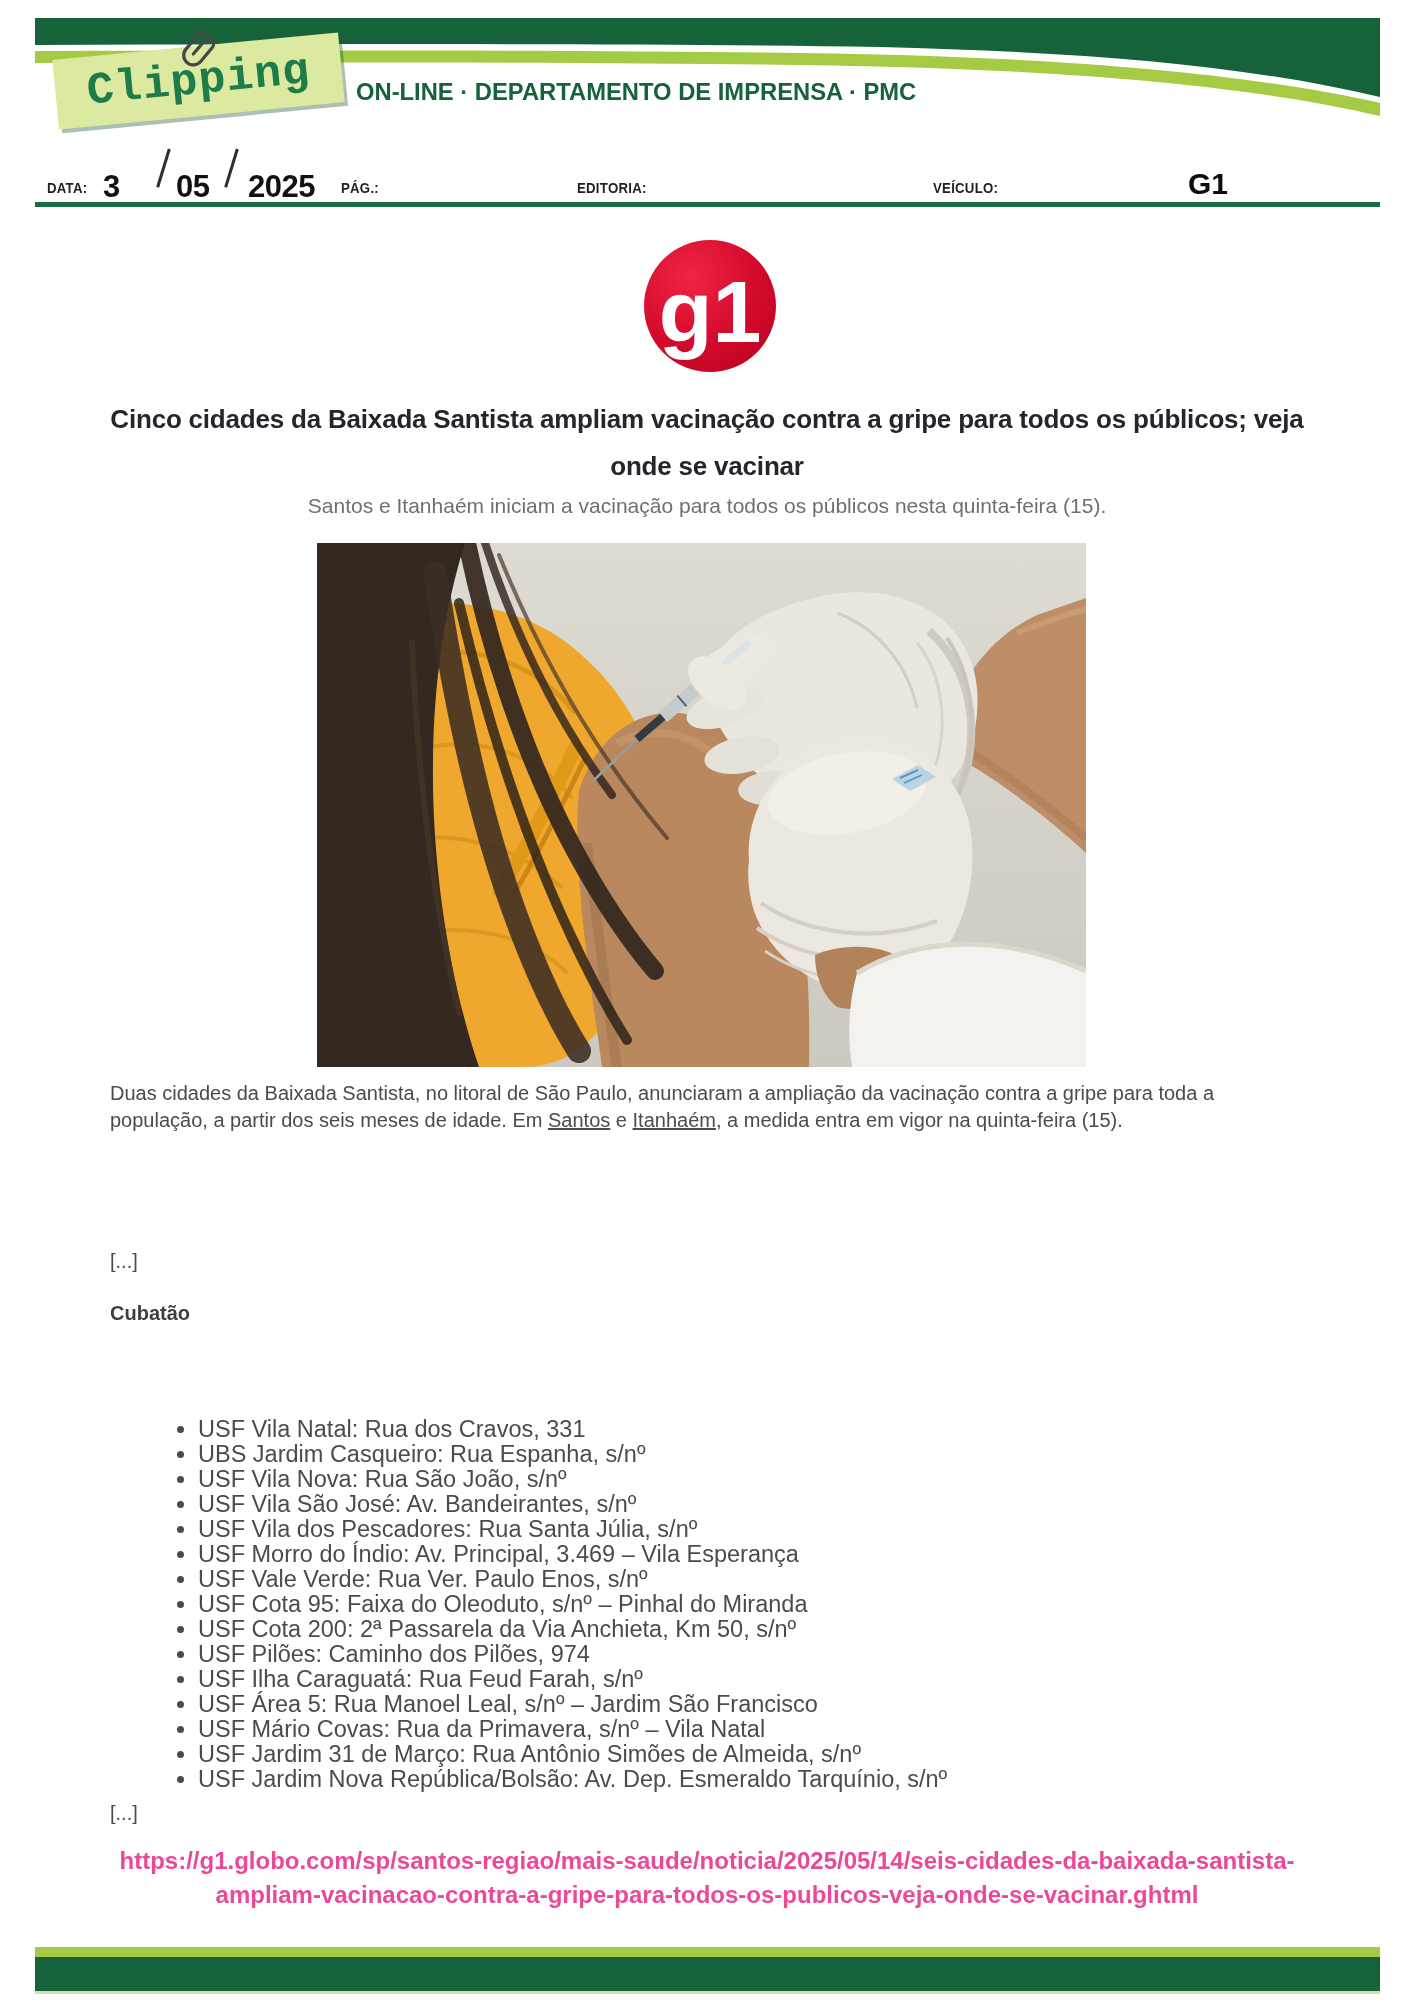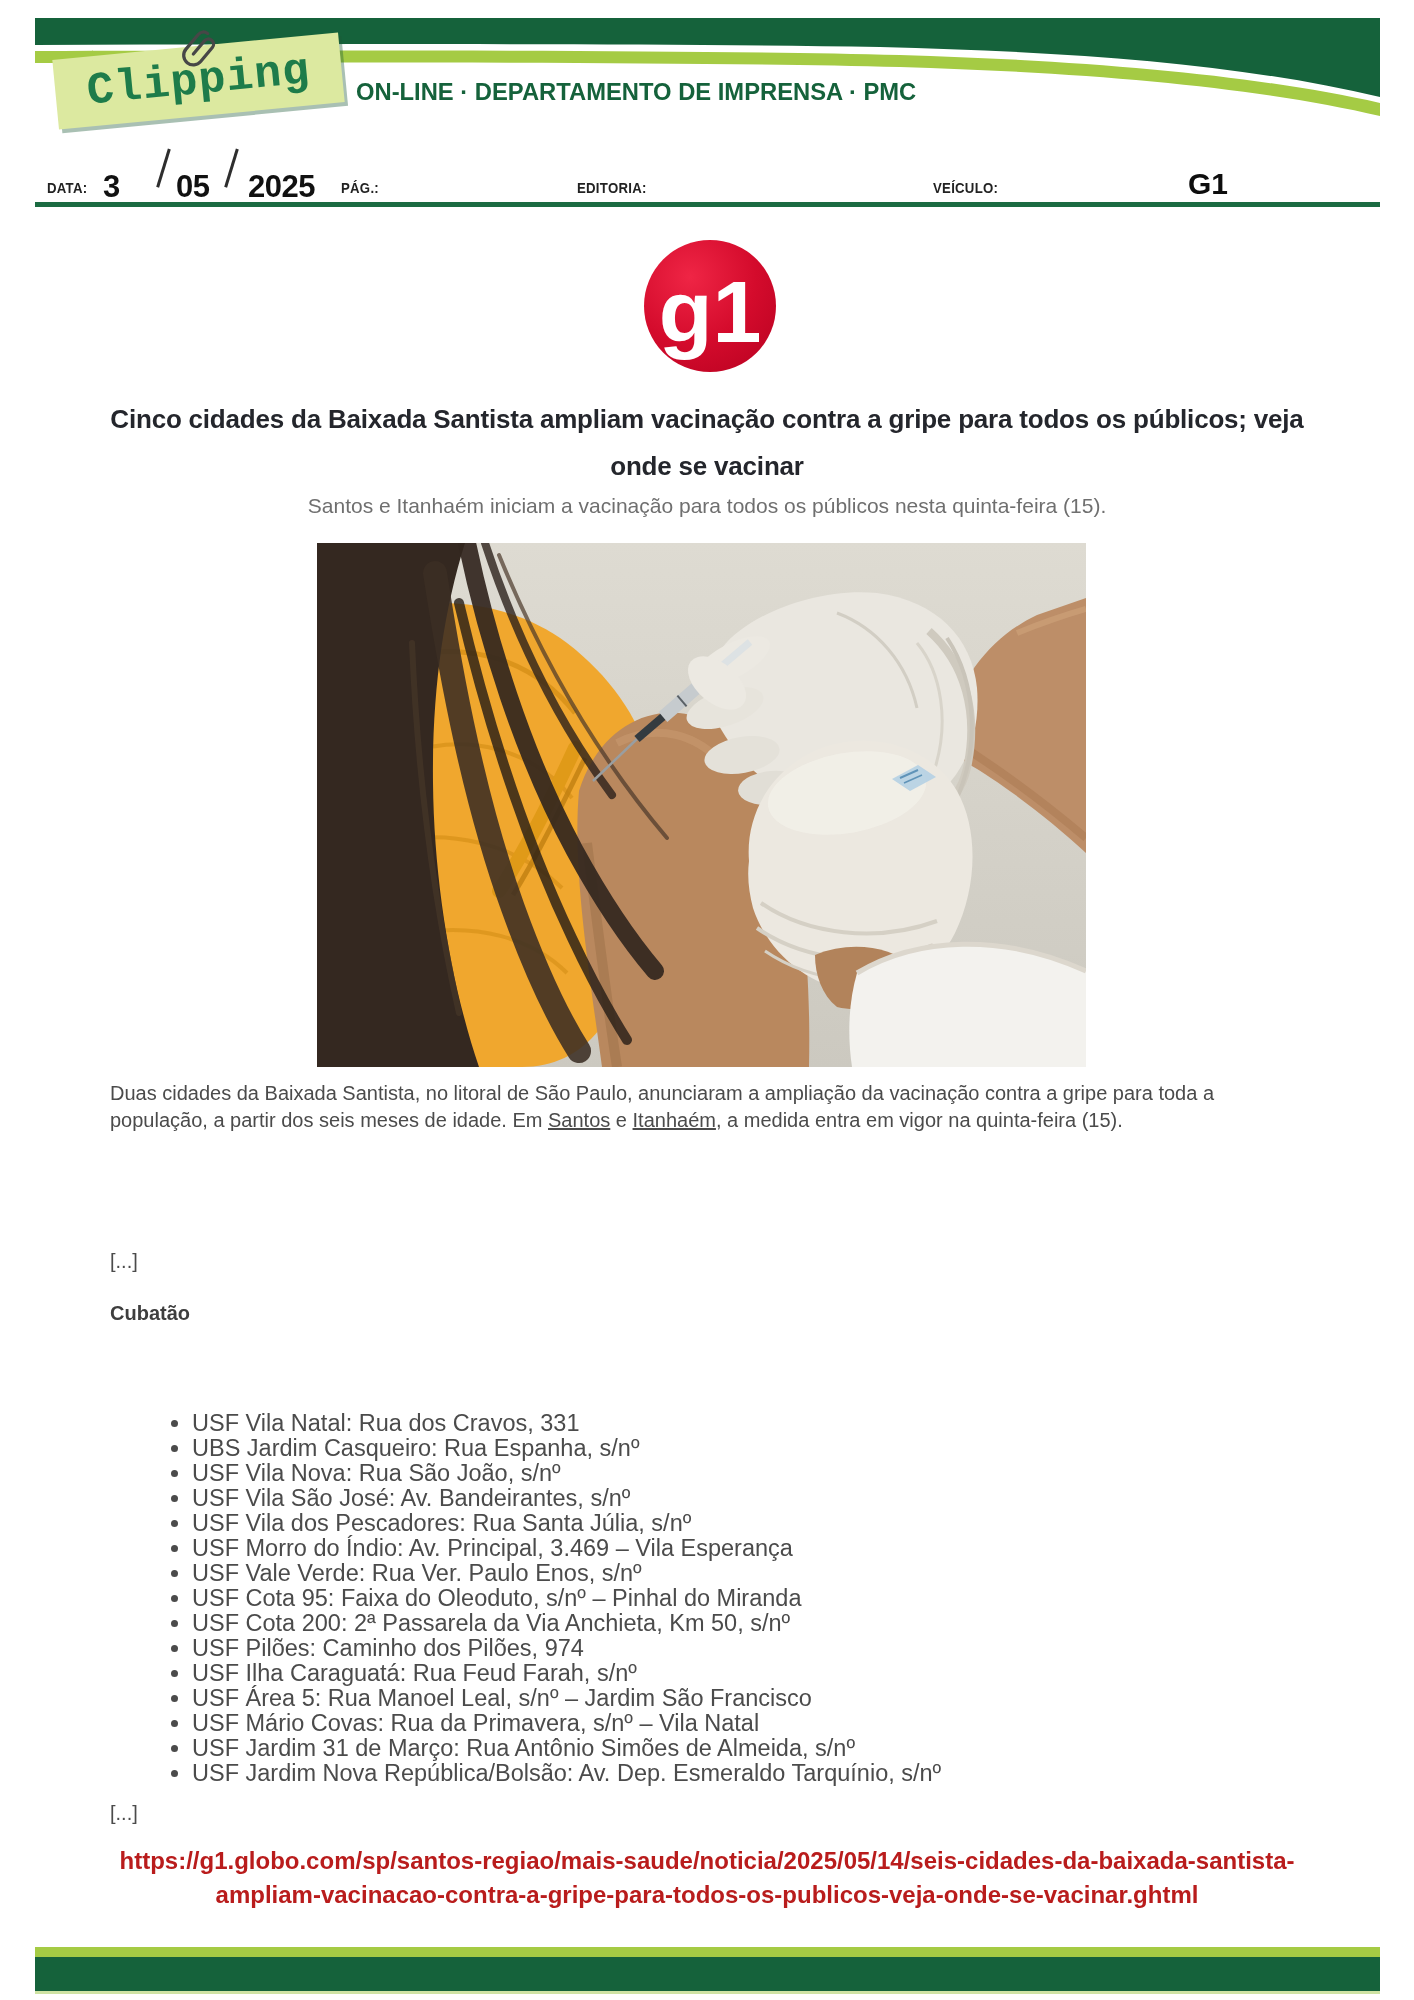--- a/index.html
+++ b/index.html
@@ -36,24 +36,24 @@
             line-height:47px;font-weight:bold;color:#24262c;letter-spacing:-.2px;}
   #subtitle{left:87px;top:494px;width:1240px;text-align:center;font-size:21px;color:#6f6f6f;}
   #photo{left:317px;top:543px;}
   .body-block{left:110px;width:1150px;font-size:20px;line-height:27px;color:#4b4b4b;}
   #p1{top:1080px;} #p2{top:1178px;}
   .inline-link{text-decoration:underline;cursor:pointer;}
   #ell1{top:1248px;} #ell2{top:1800px;}
   #sec-h{top:1300px;font-weight:bold;color:#3e3e3e;}
   #sec-intro{top:1328px;}
   #loc-list{left:110px;top:1402px;width:1150px;font-size:23.5px;line-height:25px;
-            color:#4b4b4b;margin:9px;padding:0 0 0 73px;list-style:disc;}
+            color:#4b4b4b;margin:15px;padding:0 0 0 73px;list-style:disc;}
   #loc-list li{margin:0;padding:0;}
   #url-block{left:87px;top:1844px;width:1240px;text-align:center;}
-  #url-block a{font-size:24px;line-height:34px;font-weight:bold;color:#b91c1c;
+  #url-block a{font-size:24px;line-height:34px;font-weight:bold;color:#ec4899;
                text-decoration:none;}
 
   
   #foot-light{left:35px;top:1947px;width:1345px;height:10px;background:#a5cb44;}
   #foot-dark{left:35px;top:1957px;width:1345px;height:34px;background:#15623b;
              border-bottom:3px solid #cfe3a4;}
 </style>
 </head>
 <body>
 

